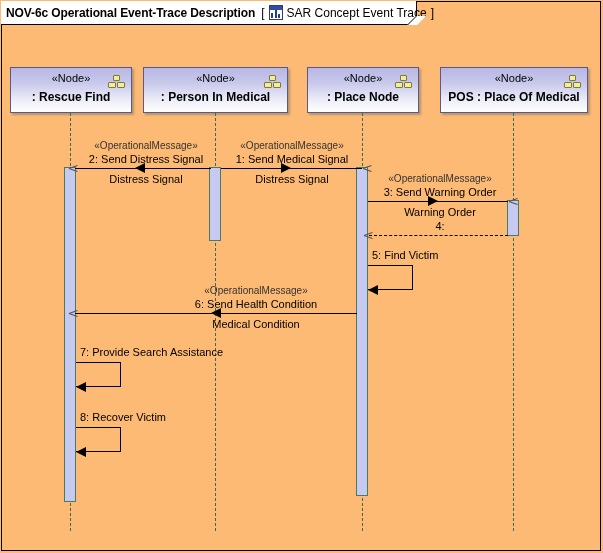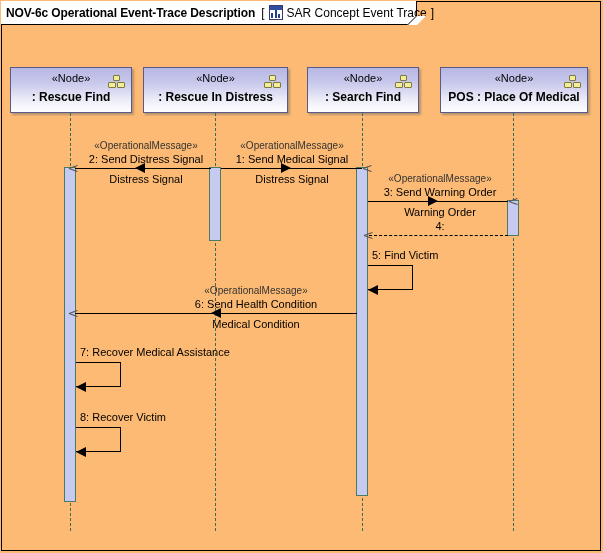--- a/index.html
+++ b/index.html
@@ -266,31 +266,31 @@
     <div class="node-name">: Rescue Find</div>
     <div class="node-glyph">
       <span class="g-top"></span>
         <span class="g-bl"></span>
         <span class="g-br"></span>
     </div>
   </div>
 
   <div class="node-box" style="left:143px; top:67px; width:145px;">
     <div class="node-stereo">«Node»</div>
-    <div class="node-name">: Rescue In Distress</div>
+    <div class="node-name">: Person In Medical</div>
     <div class="node-glyph">
       <span class="g-top"></span>
         <span class="g-bl"></span>
         <span class="g-br"></span>
     </div>
   </div>
 
   <div class="node-box" style="left:307px; top:67px; width:112px;">
     <div class="node-stereo">«Node»</div>
-    <div class="node-name">: Search Find</div>
+    <div class="node-name">: Place Node</div>
     <div class="node-glyph">
       <span class="g-top"></span>
         <span class="g-bl"></span>
         <span class="g-br"></span>
     </div>
   </div>
 
   <div class="node-box" style="left:440px; top:67px; width:148px;">
     <div class="node-stereo">«Node»</div>
     <div class="node-name">POS : Place Of Medical</div>
@@ -355,21 +355,21 @@
   <div class="msg-stereo" style="left:146px; top:285px; width:220px;">«OperationalMessage»</div>
   <div class="msg-label" style="left:146px; top:298px; width:220px;">6: Send Health Condition</div>
   <div class="msg-line" style="left:75px; top:313px; width:282px;"></div>
   <div class="arrow-solid left" style="left:211px; top:308px;"></div>
   <div class="arrow-open left" style="left:69px; top:308px;">
       <i></i>
       <i></i>
     </div>
   <div class="msg-sub" style="left:146px; top:318px; width:220px;">Medical Condition</div>
 
-  <div class="msg-label" style="left:80px; top:346px; text-align:left;">7: Recover Medical Assistance</div>
+  <div class="msg-label" style="left:80px; top:346px; text-align:left;">7: Provide Search Assistance</div>
   <div class="self-loop" style="left:76px; top:362px; width:45px; height:25px;"></div>
   <div class="arrow-solid left" style="left:76px; top:382px;"></div>
 
   <div class="msg-label" style="left:80px; top:411px; text-align:left;">8: Recover Victim</div>
   <div class="self-loop" style="left:76px; top:427px; width:45px; height:25px;"></div>
   <div class="arrow-solid left" style="left:76px; top:447px;"></div>
 
 </div>
 
 </body></html>

